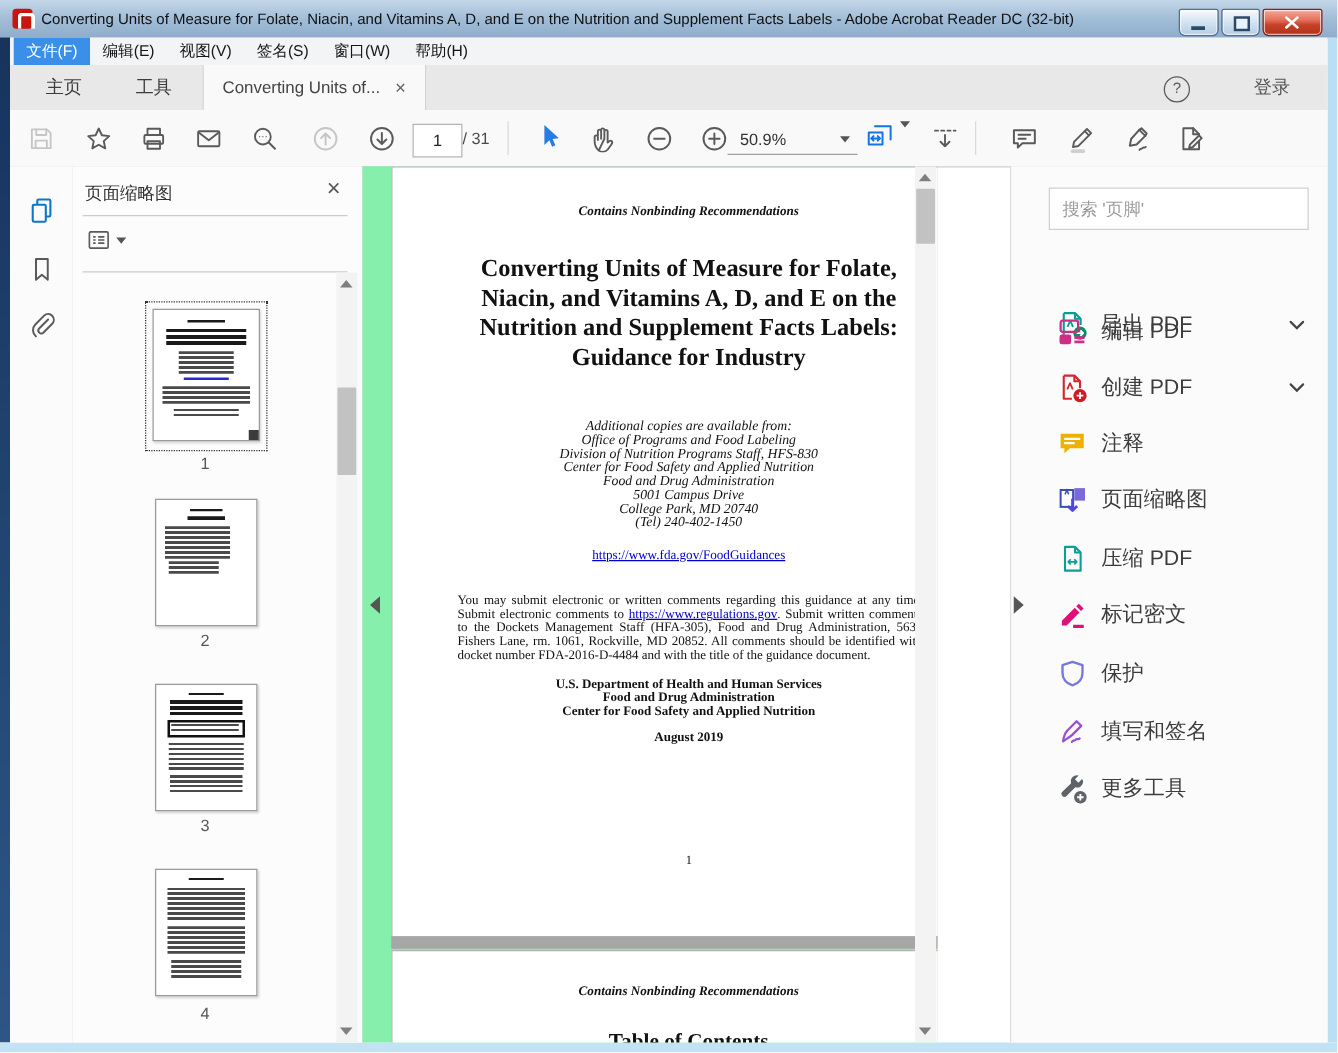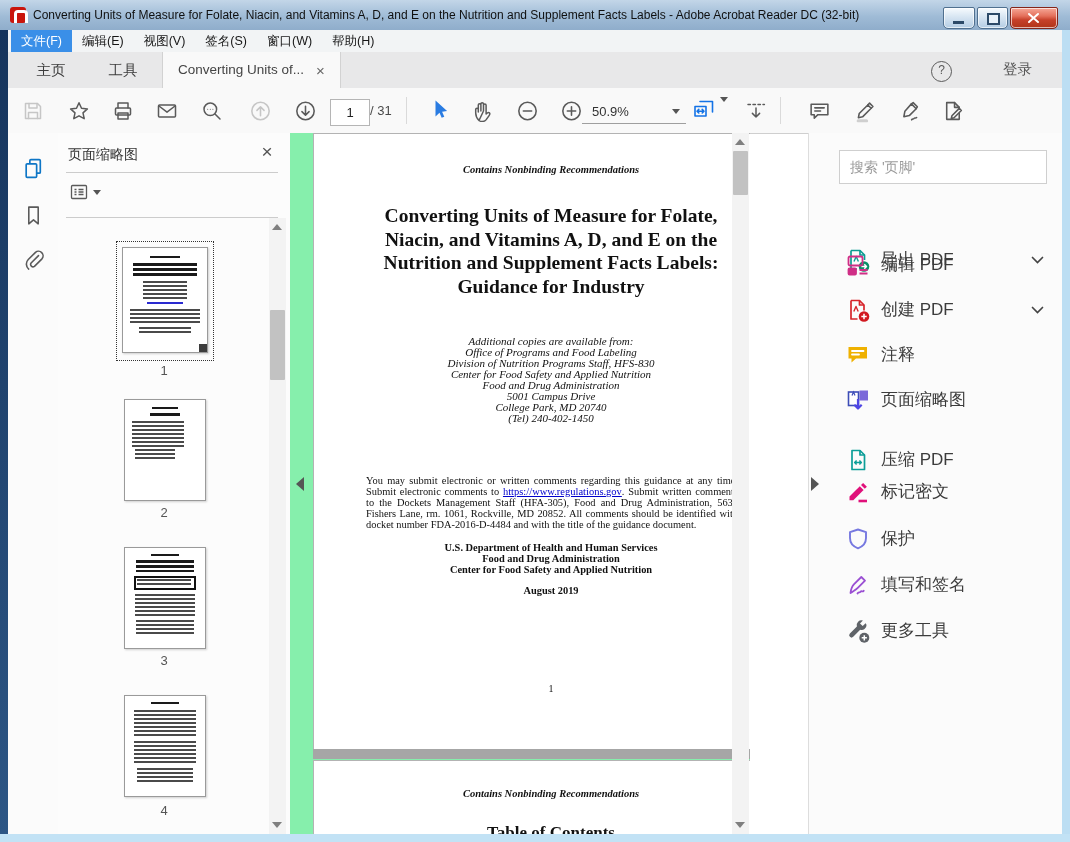--- a/index.html
+++ b/index.html
@@ -352,20 +352,23 @@
     <div class="abs c doc-addr" style="left:0;right:0;top:202px;">
       <div>Additional copies are available from:</div>
       <div>Office of Programs and Food Labeling</div>
       <div>Division of Nutrition Programs Staff, HFS-830</div>
       <div>Center for Food Safety and Applied Nutrition</div>
       <div>Food and Drug Administration</div>
       <div>5001 Campus Drive</div>
       <div>College Park, MD  20740</div>
       <div>(Tel) 240-402-1450</div>
     </div>
+    <div class="abs c" style="left:0;right:0;top:300px;">
+      <span class="doc-link">https://www.fda.gov/FoodGuidances</span>
+    </div>
     <div class="abs doc-par" style="left:52px;width:372px;top:341px;"><span>You may submit electronic or written comments regarding this guidance at any time. Submit electronic comments to </span><span class="doc-link">https://www.regulations.gov</span><span>. Submit written comments to the Dockets Management Staff (HFA-305), Food and Drug Administration, 5630 Fishers Lane, rm. 1061, Rockville, MD 20852. All comments should be identified with docket number FDA-2016-D-4484 and with the title of the guidance document.</span></div>
     <div class="abs c doc-org" style="left:0;right:0;top:408px;">
       <div>U.S. Department of Health and Human Services</div>
       <div>Food and Drug Administration</div>
       <div>Center for Food Safety and Applied Nutrition</div>
     </div>
     <div class="abs c doc-org" style="left:0;right:0;top:451px;">August 2019</div>
     <div class="abs c" style="left:0;right:0;top:549px;font-size:10px;">1</div>
   </div>
 
@@ -439,21 +442,21 @@
   <div class="tool-row" style="top:250px;">
     <svg class="tool-ic" width="26" height="26" viewBox="0 0 26 26">
       <rect x="14.5" y="3.5" width="8.5" height="10" fill="#7b68d9"></rect>
       <rect x="3.5" y="5" width="10" height="13.5" fill="#fff" stroke="#3d4db7" stroke-width="1.6"></rect>
       <path d="M7 8.5l1.5-3.4 1.5 3.4" stroke="#3d4db7" stroke-width="1.2" fill="none"></path>
       <path d="M13 12v9.5M9.3 17.8l3.7 3.7 3.7-3.7" stroke="#4f46e5" stroke-width="2.2" fill="none" stroke-linejoin="round"></path>
       </svg>
     <span class="tool-label">页面缩略图</span>
   </div>
 
-  <div class="tool-row" style="top:310px;">
+  <div class="tool-row" style="top:297px;">
     <svg class="tool-ic" width="26" height="26" viewBox="0 0 26 26" fill="none" stroke="#0c9e98" stroke-width="1.7" stroke-linejoin="round">
       <path d="M7 3.5h8l4.5 4.5v14.5H7z"></path>
         <path d="M15 3.5V8h4.5"></path>
       <path d="M10 15.5h6M11.6 13.4l-2 2.1 2 2.1M14.4 13.4l2 2.1-2 2.1" stroke-width="1.4"></path>
       </svg>
     <span class="tool-label">压缩 PDF</span>
   </div>
 
   <div class="tool-row" style="top:342px;">
     <svg class="tool-ic" width="26" height="26" viewBox="0 0 26 26">

